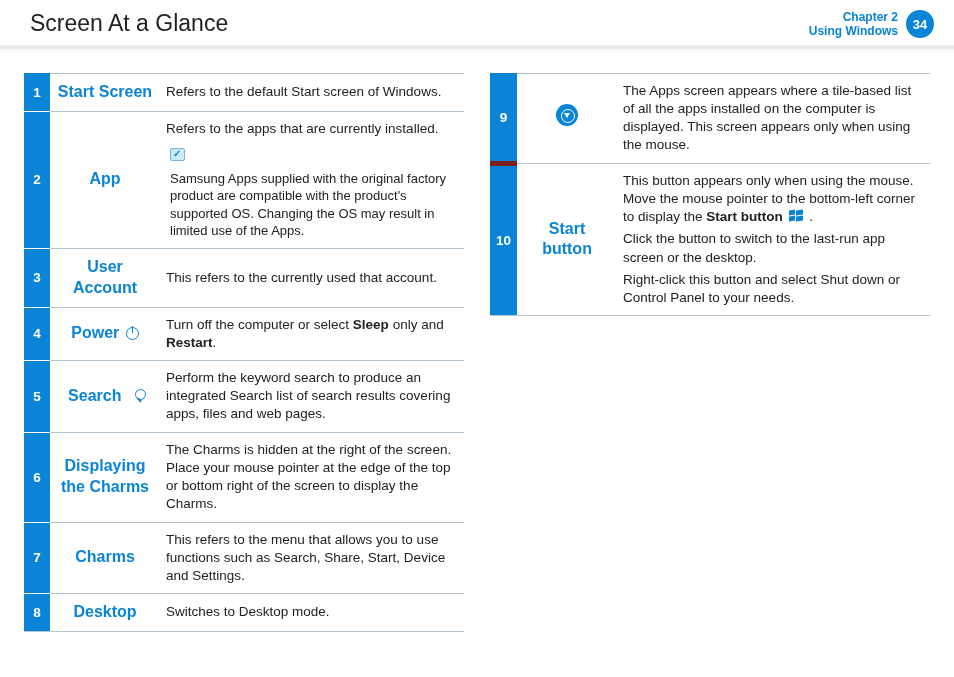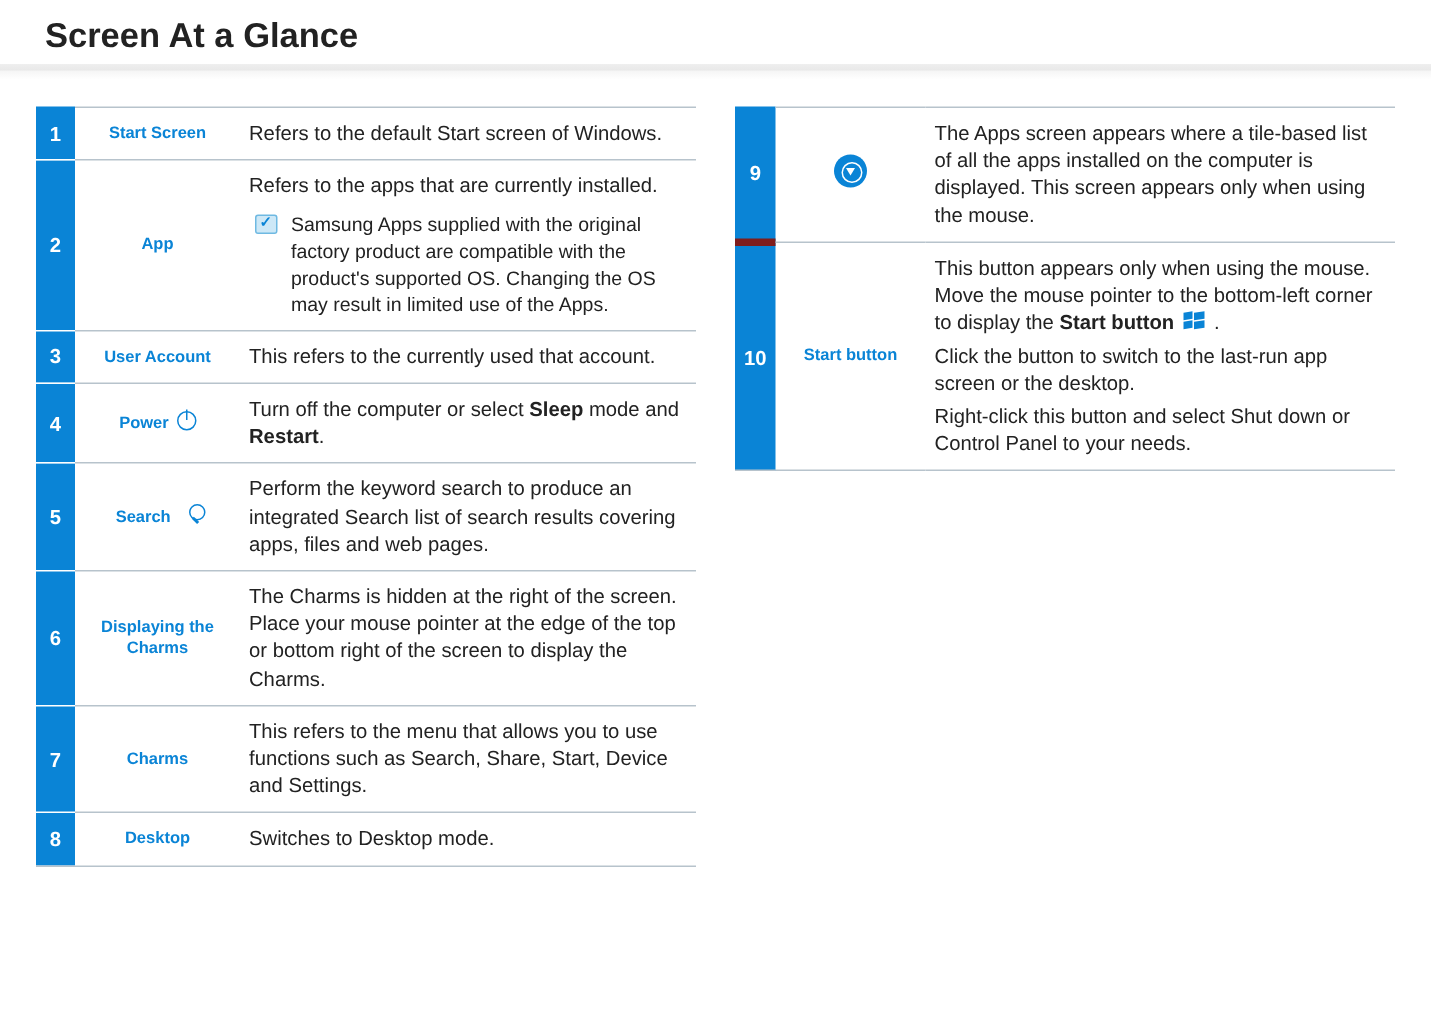--- a/index.html
+++ b/index.html
@@ -20,21 +20,21 @@
     position: relative;
   }
   .header::after{
     content:"";
     position:absolute;
     left:0;right:0;bottom:-10px;height:10px;
     background: linear-gradient(#eee , rgba(255,255,255,0));
   }
   .title {
     font-size: 23px;
-    font-weight: 700;
+    font-weight: 400;
     color: #222;
   }
   .chapter-block {
     display: flex;
     align-items: center;
     gap: 8px;
   }
   .chapter-text {
     text-align: right;
     color: #0a84d6;
@@ -77,33 +77,34 @@
     width: 26px;
     text-align: center;
     border-top: 1px solid #fff;
   }
   tr:first-child td.num { border-top: 1px solid #0a84d6; }
   td.label {
     color: #0a84d6;
     font-weight: 700;
     width: 110px;
     text-align: center;
-    font-size: 11px;
+    font-size: 16px;
     line-height: 1.3;
   }
   td.desc {
     color: #222;
     line-height: 1.35;
     margin-top: 21px;
   }
   .note {
     display: flex;
     gap: 8px;
     margin-top: 8px;
     padding-left: 4px;
+    flex-direction: column;
   }
   .note-text { font-size: 13px; line-height: 1.35; }
   .b { font-weight: 700; }
   
   .icon-power {
     display:inline-block;width:13px;height:13px;border:1.5px solid #0a84d6;border-radius:50%;position:relative;vertical-align:-2px;margin-left:2px;
   }
   .icon-power::after{content:"";position:absolute;top:-2px;left:5px;width:1.5px;height:7px;background:#0a84d6;}
   .icon-search{
     display:inline-block;width:14px;height:14px;position:relative;vertical-align:-2px;margin-left:2px;
@@ -129,20 +130,27 @@
   .col2 td.label { width: 100px; }
   .col2 td.num { border-top:5px solid #7f1d1d; }
   .col2 tr:first-child td.num { border-top:1px solid #0a84d6; }
   .center-icon{ text-align:center; }
 </style>
 </head>
 <body>
 
 <div class="header">
   <div class="title">Screen At a Glance</div>
+  <div class="chapter-block">
+    <div class="chapter-text">
+      <div>Chapter 2</div>
+      <div>Using Windows</div>
+    </div>
+    <div class="page-badge">34</div>
+  </div>
 </div>
 
 <div class="content">
   <div class="col">
     <table>
       <tbody>
           <tr>
         <td class="num">1</td>
         <td class="label">Start Screen</td>
         <td class="desc">Refers to the default Start screen of Windows.</td>
@@ -163,21 +171,21 @@
         <td class="label">User Account</td>
         <td class="desc">This refers to the currently used that account.</td>
       </tr>
       <tr>
         <td class="num">4</td>
         <td class="label">
           <span>Power</span>
           <span class="icon-power"></span>
         </td>
         <td class="desc">
-          <span>Turn off the computer or select </span><span class="b">Sleep</span><span> mode and </span><span class="b">Restart</span><span>.</span>
+          <span>Turn off the computer or select </span><span class="b">Sleep</span><span> only and </span><span class="b">Restart</span><span>.</span>
         </td>
       </tr>
       <tr>
         <td class="num">5</td>
         <td class="label">
           <span>Search</span>
           <span class="icon-search"></span>
         </td>
         <td class="desc">Perform the keyword search to produce an integrated Search list of search results covering apps, files and web pages.</td>
       </tr>

